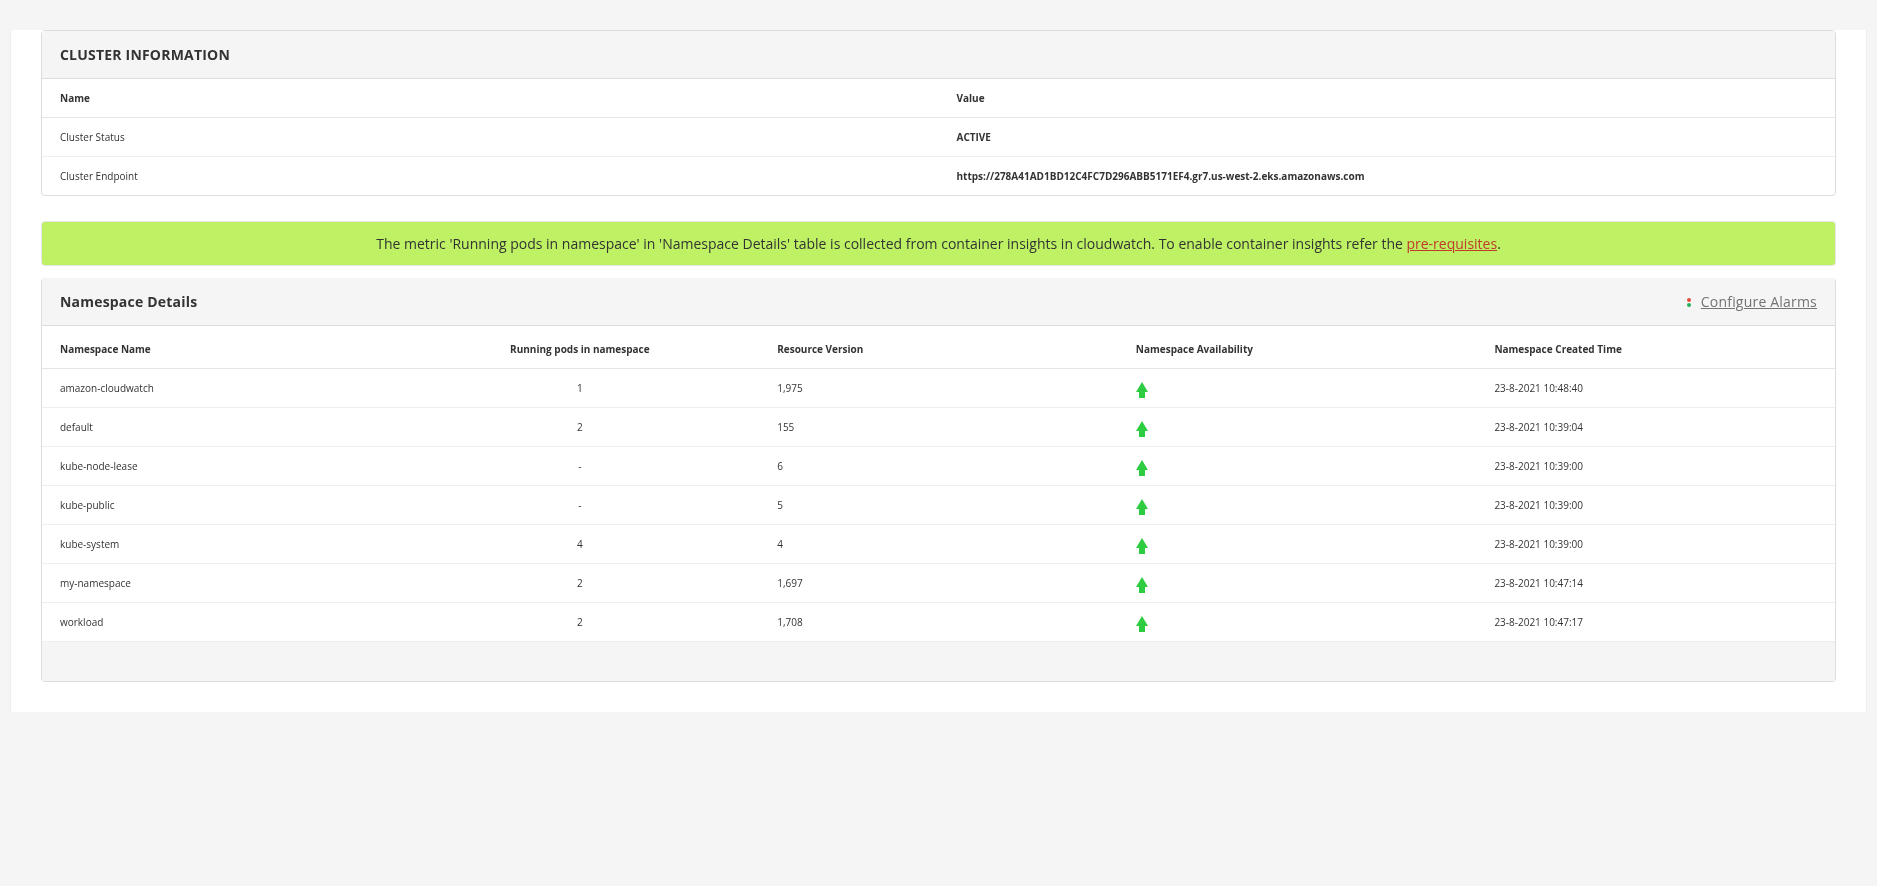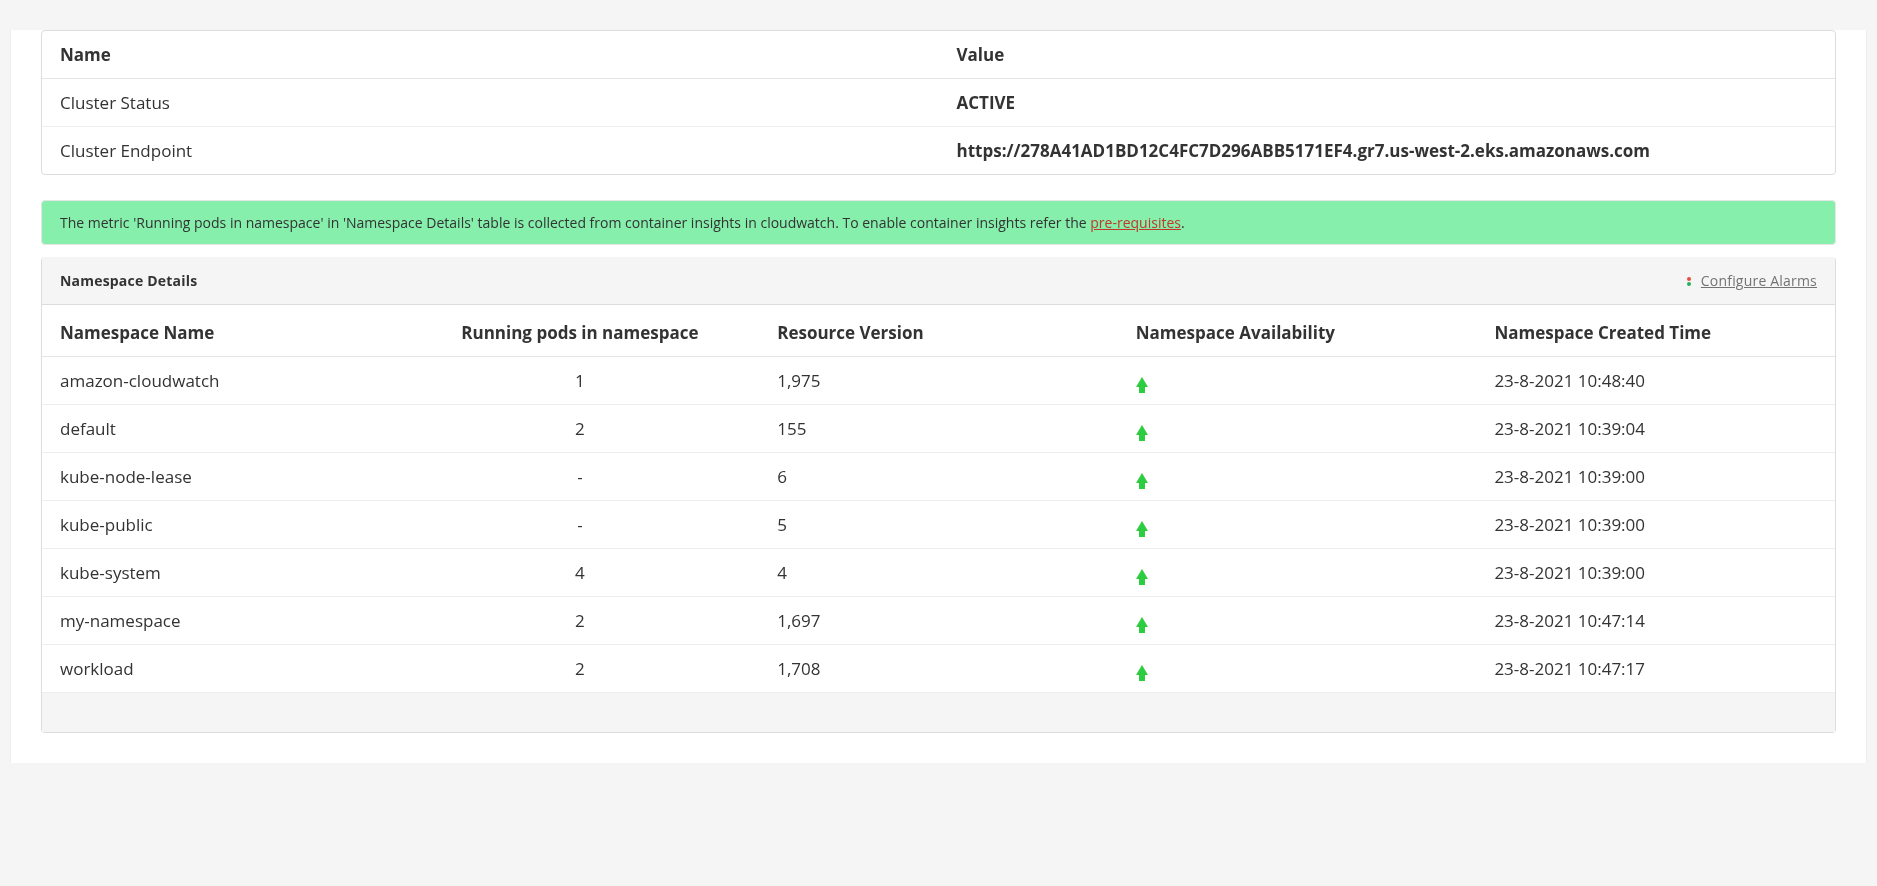--- a/index.html
+++ b/index.html
@@ -45,40 +45,41 @@
       text-decoration: underline;
     }
     .panel-body { padding: 0; }
     table {
       width: 100%;
       border-collapse: collapse;
     }
     th, td {
       text-align: left;
       padding: 12px 18px;
-      font-size: 17px;
+      font-size: 10px;
     }
     th {
       font-weight: 700;
       color: #333;
       border-bottom: 1px solid #e5e5e5;
     }
     td {
       border-top: 1px solid #eee;
       color: #333;
     }
     .ci-table td.val { font-weight: 700; }
     .note-box {
       border: 1px solid #e5e5e5;
       border-radius: 4px;
       padding: 12px 18px;
       margin-top: 25px;
-      background: #86efac;
+      background: #bef264;
       color: #333;
       font-size: 14px;
+      text-align: center;
     }
     .note-box a { color: #c0392b; text-decoration: underline; }
     .ns-table th { padding-top: 16px; padding-bottom: 12px; }
     .arrow-up {
       display: inline-block;
       width: 0; height: 0;
       border-left: 6px solid transparent;
       border-right: 6px solid transparent;
       border-bottom: 10px solid #2ecc40;
       position: relative;
@@ -106,20 +107,23 @@
     .fixed-cols th:nth-child(3), .fixed-cols td:nth-child(3) { width: 20%; }
     .fixed-cols th:nth-child(4), .fixed-cols td:nth-child(4) { width: 20%; }
     .fixed-cols th:nth-child(5), .fixed-cols td:nth-child(5) { width: 20%; }
   </style>
 </head>
 <body>
 
 <div class="page-wrap">
 
   <div class="panel">
+    <div class="panel-header">
+      <span>CLUSTER INFORMATION</span>
+    </div>
     <div class="panel-body">
       <table class="ci-table">
         <thead>
           <tr>
             <th style="width:50%">Name</th>
             <th style="width:50%">Value</th>
           </tr>
         </thead>
         <tbody id="ci-body">
             <tr>

